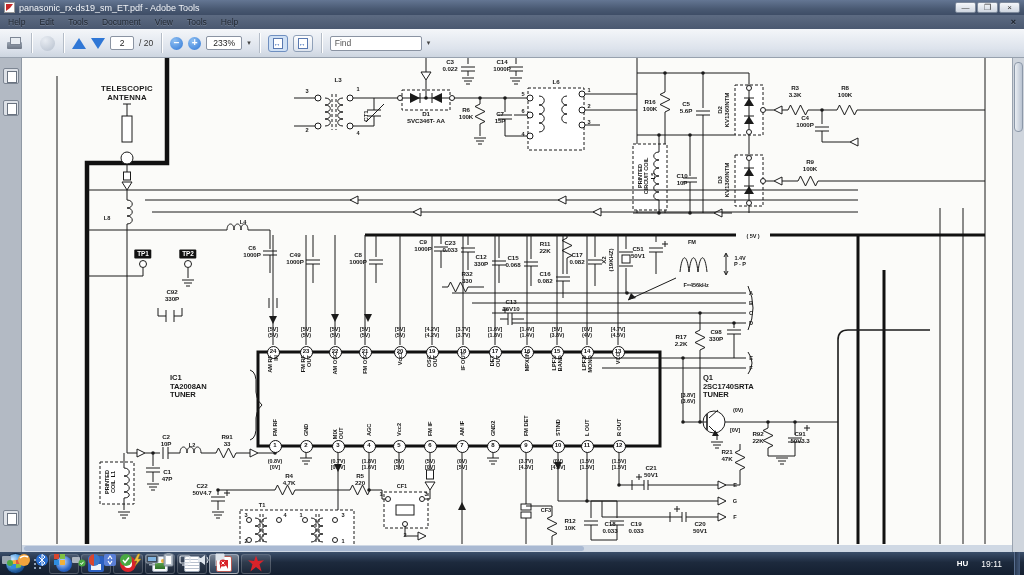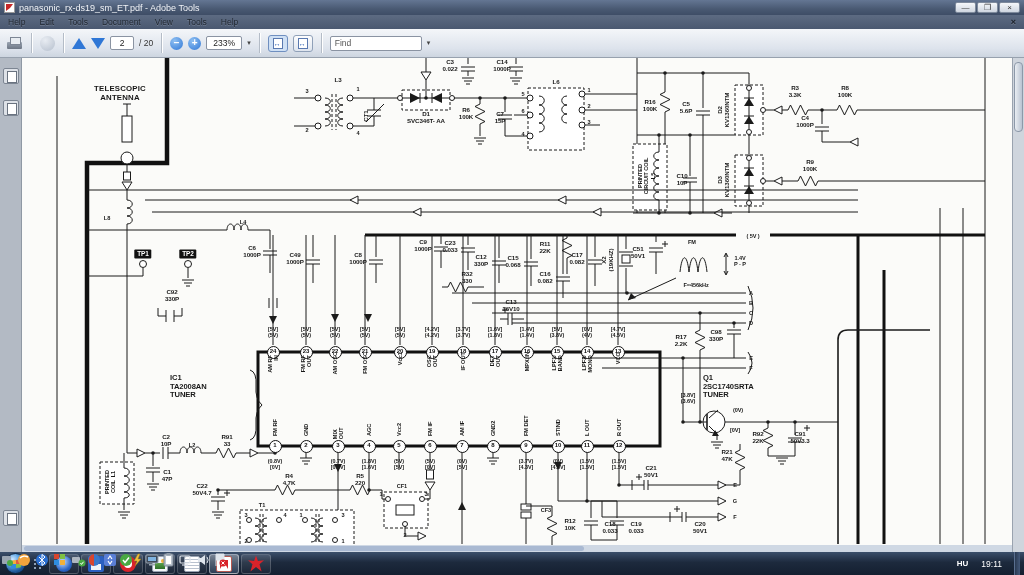--- a/index.html
+++ b/index.html
@@ -437,21 +437,21 @@
       <path class="w1" d="M569,482 H595 M569,443 H595"></path>
 
       <path class="w1" d="M597,427 H610 M640,427 H696 M610,422 V432 M622,422 V432 M626,422 V432 M626,427 H640 M610,427 H622 M614,419 H620 M617,416 V422"></path>
       <path class="comp" d="M696,423 L704,427 L696,431 Z"></path>
       <path class="w1" d="M536,443 H696"></path>
         <path class="comp" d="M696,439 L704,443 L696,447 Z"></path>
       <path class="w1" d="M580,443 V459 H648 M648,454 V464 M660,454 V464 M664,454 V464 M664,459 H696 M648,459 H660 M652,451 H658 M655,448 V454"></path>
       <path class="comp" d="M696,455 L704,459 L696,463 Z"></path>
     </svg>
     <div id="labels">
-        <span class="lab big" style="left: 98px; top: 36px;">TELESCOPIC
+        <span class="lab big" style="left: 105px; top: 36px;">TELESCOPIC
 ANTENNA</span>
         <span class="lab s" style="left: 85px; top: 160px;">L8</span>
         <span class="lab " style="left: 316px; top: 22px;">L3</span>
         <span class="lab v" style="left: 344px; top: 58px;">CT1</span>
         <span class="lab " style="left: 404px; top: 60px;">D1
 SVC346T- AA</span>
         <span class="lab " style="left: 444px; top: 56px;">R6
 100K</span>
         <span class="lab " style="left: 478px; top: 60px;">C7
 15P</span>

